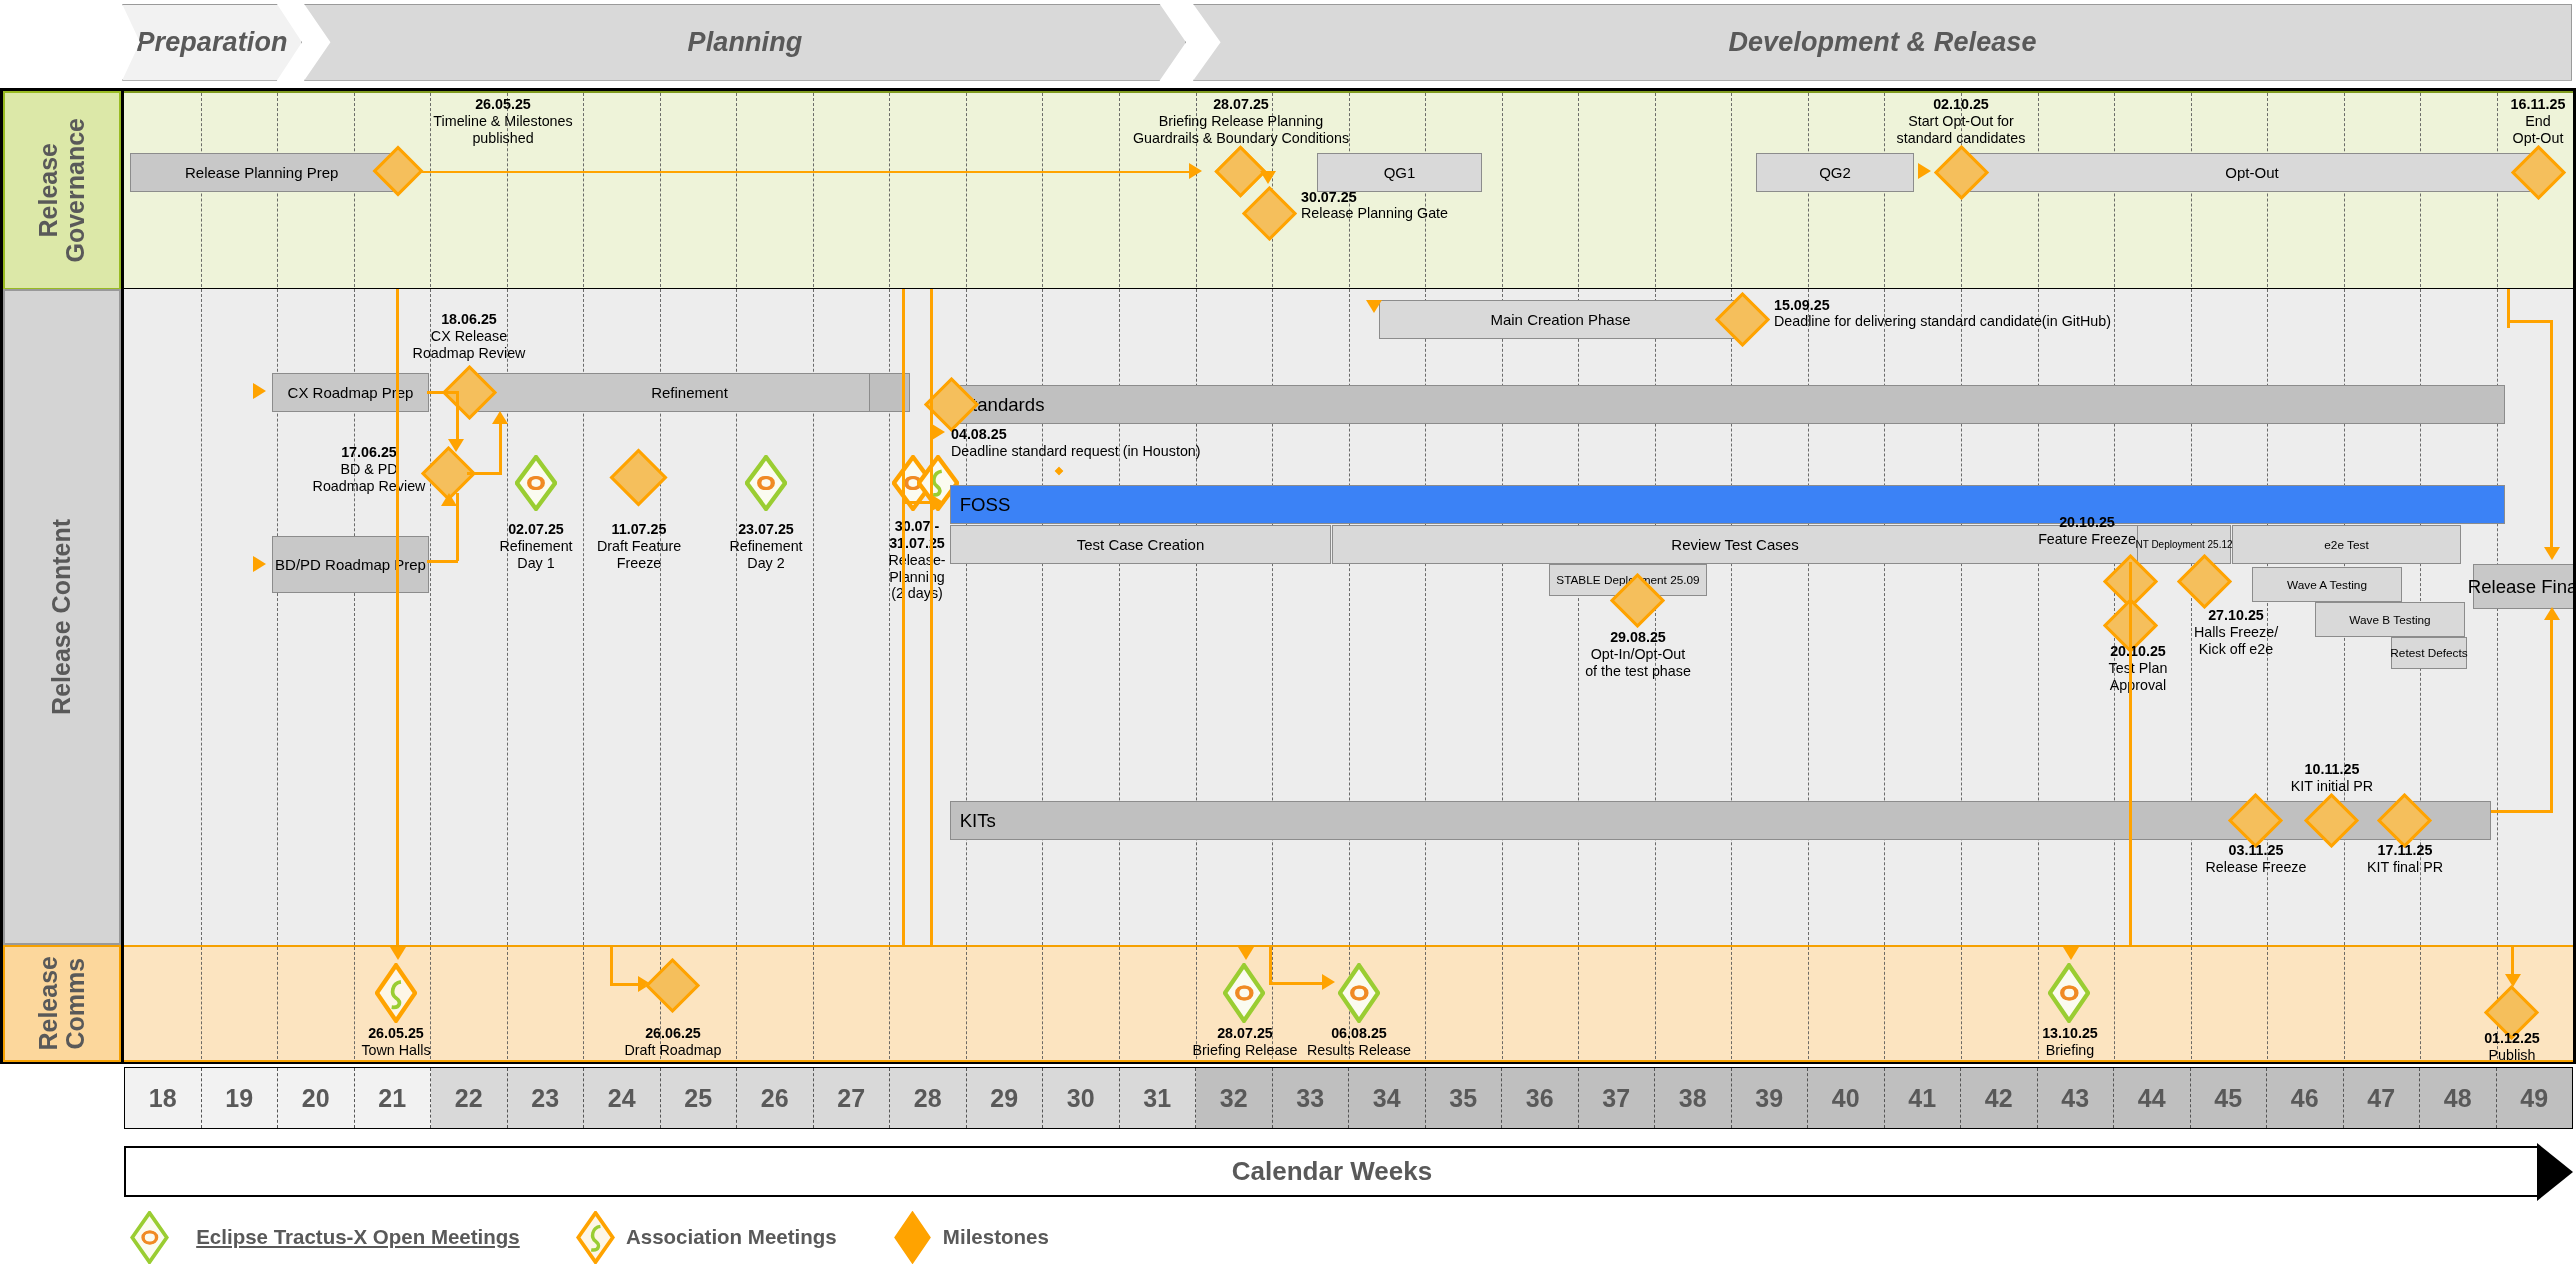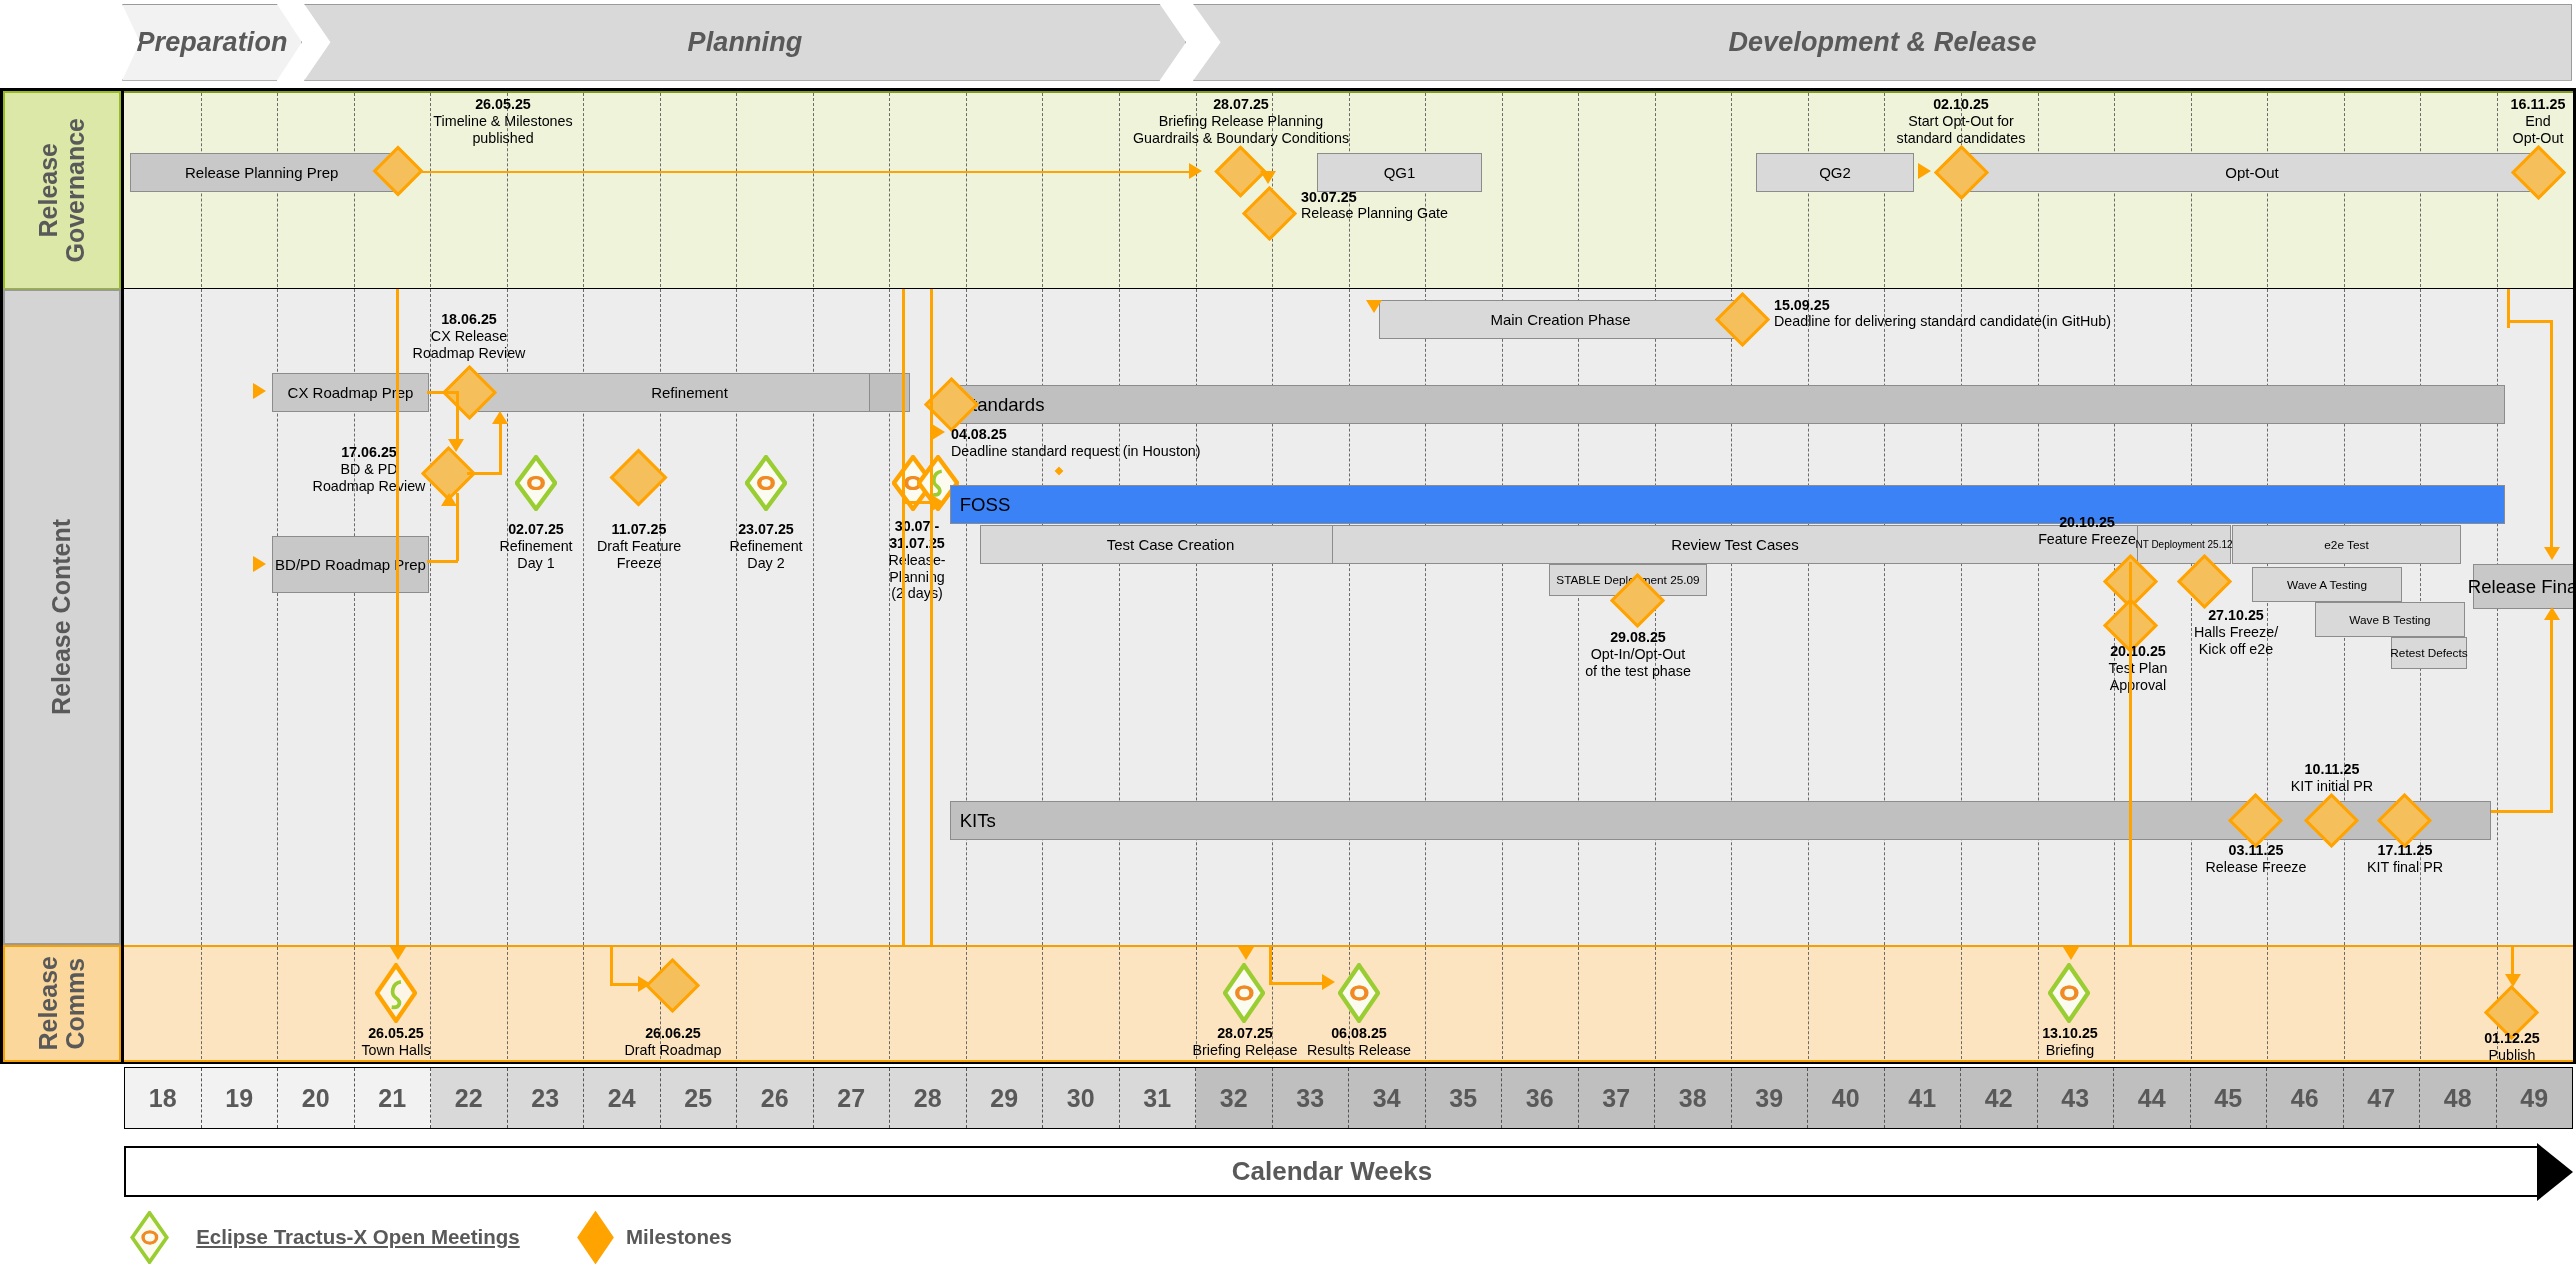--- a/index.html
+++ b/index.html
@@ -386,21 +386,21 @@
       <span class="d">04.08.25</span>
       <span>Deadline standard request (in  Houston)</span>
     </div>
 
     <div class="bar left lg" style="left:826px; top:196px; width:1555px; height:39px; background:#3b82f6;">
       <span>FOSS</span>
     </div>
     <div class="arrow right" style="left:808px; top:206px;"></div>
     <div class="ln lnh" style="left:780px; top:212px; width:31px;"></div>
 
-    <div class="bar light ctr" style="left:856px; top:236px; width:381px; height:39px;">
+    <div class="bar light ctr" style="left:826px; top:236px; width:381px; height:39px;">
       <span>Test Case Creation</span>
     </div>
     <div class="bar light ctr" style="left:1208px; top:236px; width:806px; height:39px;">
       <span>Review Test Cases</span>
     </div>
     <div class="bar light ctr xs" style="left:2013px; top:236px; width:94px; height:39px; line-height:1.15; text-align:center;">
       <span>NT Deployment 25.12</span>
     </div>
     <div class="bar light ctr sm" style="left:2108px; top:236px; width:229px; height:39px;">
       <span>e2e Test</span>
@@ -707,19 +707,28 @@
           <polygon points="31,3 59,43 31,83 3,43" fill="#fbfbf0" stroke="#9acd32" stroke-width="6"></polygon>
           <path d="M20 43 c0 -12 22 -12 22 0 c0 12 -22 12 -22 0 z" fill="none" stroke="#f08a24" stroke-width="4.5"></path>
           <path d="M43 43 c0 -12 -22 -12 -22 0 c0 12 22 12 22 0 z" fill="none" stroke="#f08a24" stroke-width="4.5"></path>
         </svg>
     </span>
     <span class="lgLabel u">Eclipse Tractus-X Open Meetings</span>
   </div>
   <div class="lgItem" style="margin-left:56px;">
     <span class="lgDia">
       <svg width="39" height="53" viewBox="0 0 62 86">
+          <polygon points="31,3 59,43 31,83 3,43" fill="#fdf6e6" stroke="#ffa300" stroke-width="6"></polygon>
+          <path d="M39 25 c-14 2 -16 18 -8 24 c8 6 6 16 -7 14" fill="none" stroke="#9acd32" stroke-width="5.5"></path>
+        </svg>
+    </span>
+    <span class="lgLabel">Association Meetings</span>
+  </div>
+  <div class="lgItem" style="margin-left:56px;">
+    <span class="lgDia">
+      <svg width="39" height="53" viewBox="0 0 62 86">
           <polygon points="31,2 59,43 31,84 3,43" fill="#ffa300" stroke="#ffa300" stroke-width="3"></polygon>
         </svg>
     </span>
     <span class="lgLabel">Milestones</span>
   </div>
 </div>
 
 
 </body></html>

